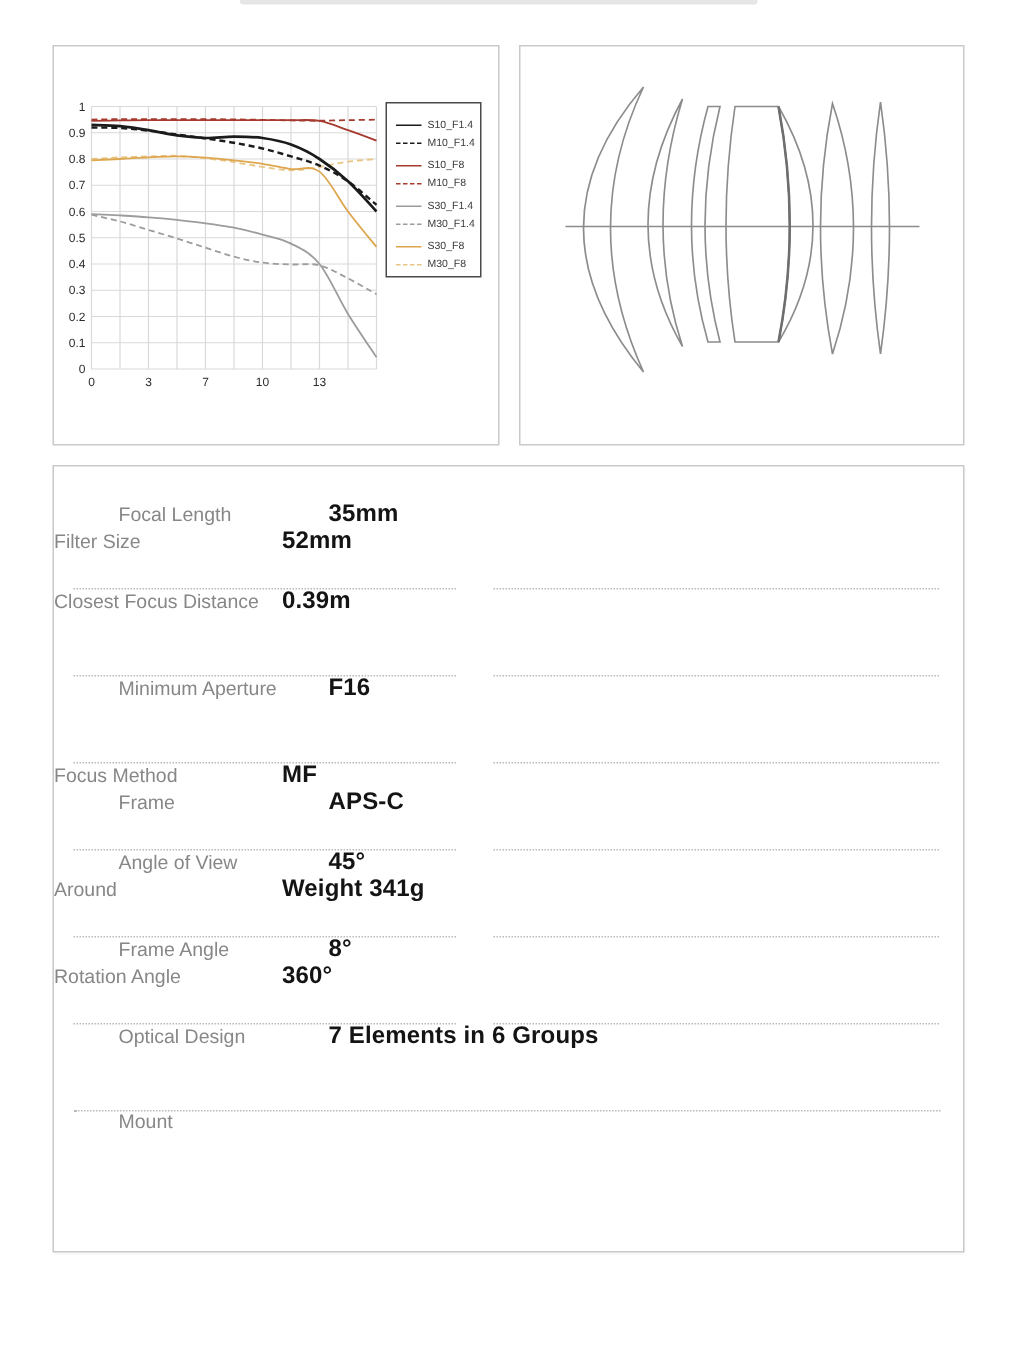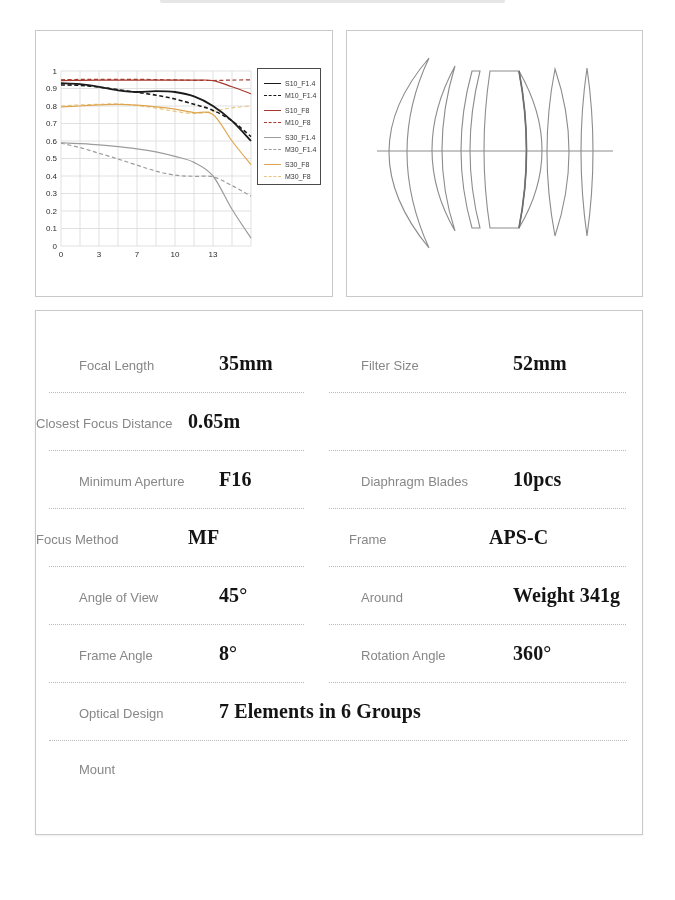--- a/index.html
+++ b/index.html
@@ -37,28 +37,28 @@
   .legend-swatch.dashed { border-top-style:dashed; }
   .legend-label { font-size:7px; color:#3a3a3a; letter-spacing:0; white-space:nowrap; }
 
   
   .specs-panel {
     position:absolute; left:35px; top:310px; width:608px; height:525px;
     background:#fff; border:1px solid #c9c9c9;
     box-shadow:0 1px 2px rgba(0,0,0,0.07);
     padding-top:23px;
   }
-  .spec-row { height:58px; display:flex; align-items:center; }
+  .spec-row { height:58px; display:flex; align-items:flex-start;flex-direction:column; }
   .spec-cell { display:flex; align-items:baseline; }
   .spec-cell.left  { margin-left:43px; width:282px; flex:none; }
   .spec-cell.right { width:270px; flex:none; }
   .spec-row.full .spec-cell.left { width:540px; }
   .spec-label { font-size:13px; color:#878787; width:140px; flex:none; }
   .spec-cell.right .spec-label { width:152px; }
-  .spec-value { font-size:20px; font-weight:600; color:#141414; letter-spacing:0.1px;font-family:Liberation Serif, serif; }
+  .spec-value { font-size:16px; font-weight:600; color:#141414; letter-spacing:0.1px; }
   .sep { height:0; display:flex; }
   .seg { border-top:1.5px dotted #b9b9b9; height:0; }
   .sep.split .seg.l { margin-left:13px; width:255px; }
   .sep.split .seg.r { margin-left:25px; width:297px; }
   .sep.full  .seg.l { margin-left:13px; width:578px; }
 </style>
 </head>
 <body>
 
 <div class="top-strip"></div>
@@ -186,36 +186,32 @@
         <div class="spec-value">52mm</div>
       </div>
     </div>
       <div class="sep split">
         <div class="seg l"></div>
         <div class="seg r"></div>
       </div>
       <div class="spec-row">
       <div class="spec-cell right">
         <div class="spec-label">Closest Focus Distance</div>
-        <div class="spec-value">0.65m</div>
+        <div class="spec-value">0.39m</div>
       </div>
     </div>
       <div class="sep split">
         <div class="seg l"></div>
         <div class="seg r"></div>
       </div>
       <div class="spec-row">
       <div class="spec-cell left">
         <div class="spec-label">Minimum Aperture</div>
         <div class="spec-value">F16</div>
       </div>
-      <div class="spec-cell right">
-        <div class="spec-label">Diaphragm Blades</div>
-        <div class="spec-value">10pcs</div>
-      </div>
     </div>
       <div class="sep split">
         <div class="seg l"></div>
         <div class="seg r"></div>
       </div>
       <div class="spec-row">
       <div class="spec-cell right">
         <div class="spec-label">Focus Method</div>
         <div class="spec-value">MF</div>
       </div>

